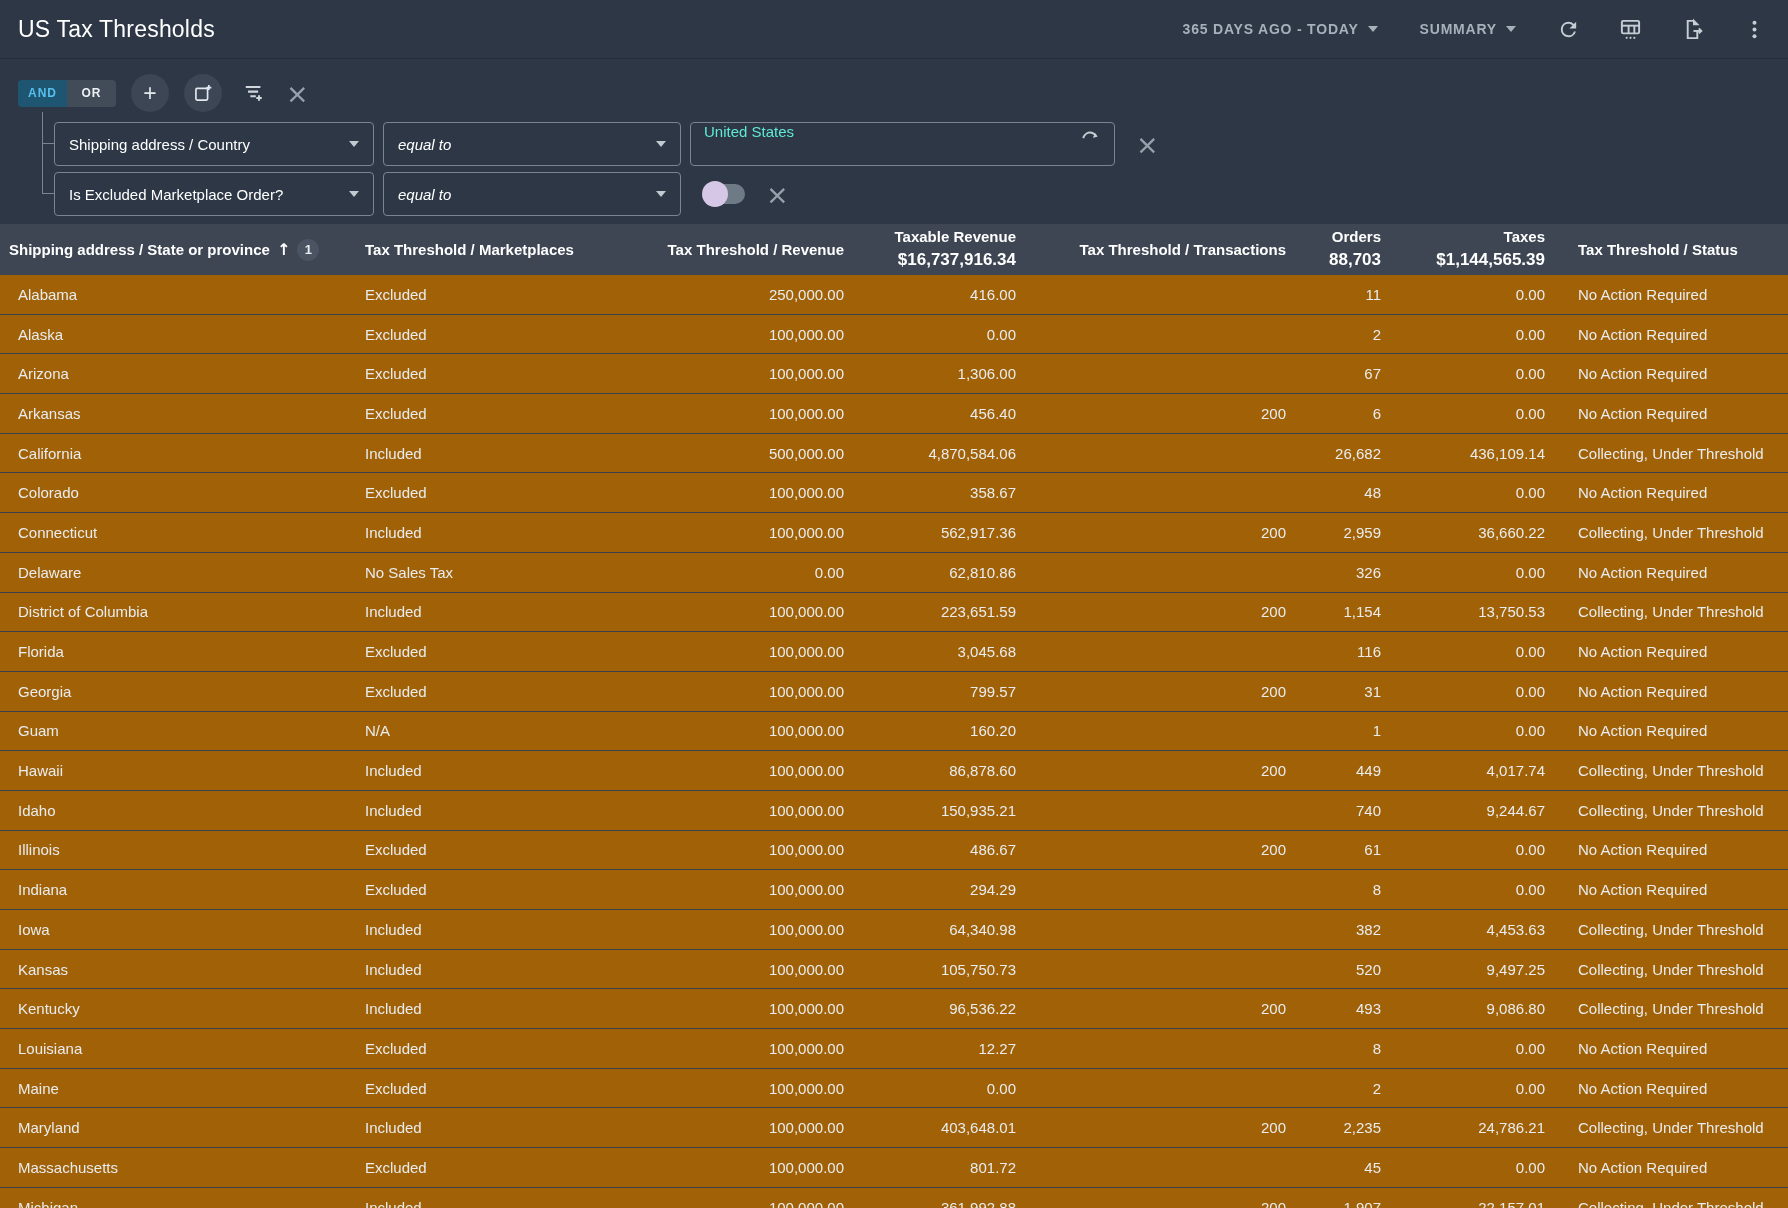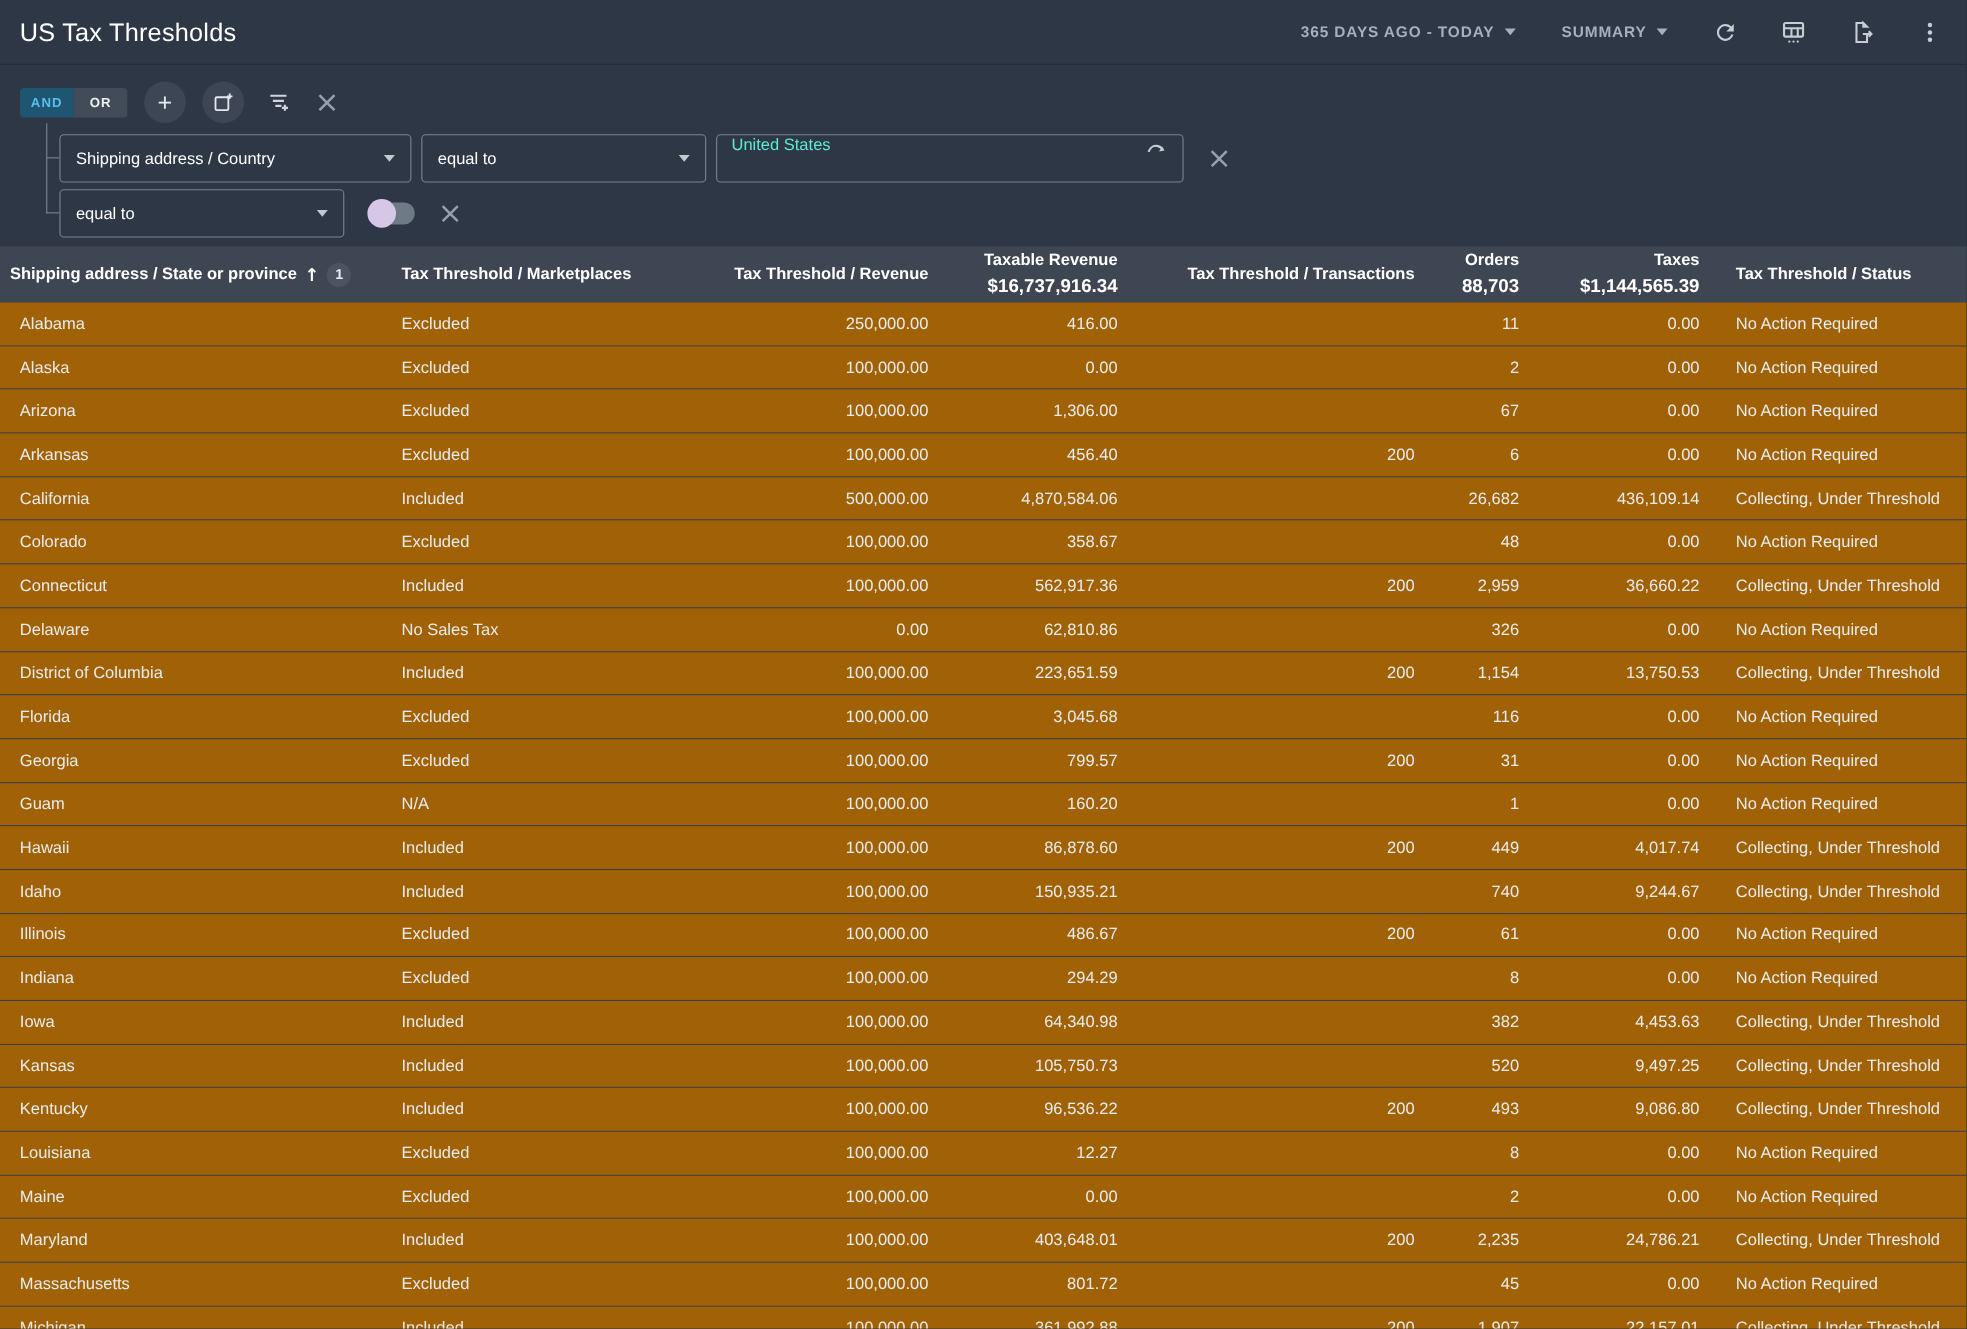--- a/index.html
+++ b/index.html
@@ -39,21 +39,21 @@
   .x-btn{background:none;border:none;color:#97a1ad;font-size:27px;line-height:1;cursor:pointer;
     font-family:"DejaVu Sans",sans-serif;}
 
   .filter-rows{position:relative;margin-top:9px;padding-left:36px;}
   .filter-rows::before{content:'';position:absolute;left:24px;top:-10px;width:1px;height:82px;background:#7b8492;}
   .filter-row{position:relative;display:flex;align-items:center;gap:9px;margin-bottom:6px;height:44px;}
   .filter-row::before{content:'';position:absolute;left:-12px;top:21px;width:12px;height:1px;background:#7b8492;}
   .fselect{width:320px;height:44px;border:1px solid #7b8492;border-radius:4px;background:transparent;
     display:flex;align-items:center;justify-content:space-between;padding:0 14px;font-size:15px;color:#fff;cursor:pointer;}
   .fselect .caret{border-top-color:#c2c9d1;}
-  .fselect.operator{width:259px;}
+  .fselect.operator{width:298px;font-style:italic;}
   .finput{width:425px;height:44px;border:1px solid #7b8492;border-radius:4px;background:transparent;
     display:flex;align-items:flex-start;justify-content:space-between;padding:0 13px;font-size:15px;color:#5eead4;}
   .finput svg{width:22px;height:22px;color:#c6cdd5;}
   .toggle{width:40px;height:20px;border-radius:10px;background:#6f7a87;position:relative;margin-left:15px;
     border:none;cursor:pointer;display:inline-block;}
   .toggle .knob{position:absolute;left:-3px;top:-3px;width:26px;height:26px;border-radius:50%;background:var(--knob,#d7c7e6);}
   .filter-row .x-btn{margin-left:12px;}
 
   
   .table{margin-top:8px;--cols:365px 215px 272px 172px 270px 95px 164px 1fr;}
@@ -173,20 +173,24 @@
             <svg viewBox="0 0 24 24" width="22" height="22" fill="none" stroke="currentColor" stroke-width="2.2">
               <path d="M4.5 16.5c1.6-4.4 5.4-6.9 9.4-5.8 2 .55 3.5 1.7 4.6 3.2"></path>
               <path d="M20.3 15.1l-5.4.9 3-4.8z" fill="currentColor" stroke="none"></path>
             </svg>
           </span>
         </div>
         <button class="x-btn">×</button>
       </div>
 
       <div class="filter-row">
+        <div class="fselect">
+          <span>Is Excluded Marketplace Order?</span>
+          <span class="caret"></span>
+        </div>
         <div class="fselect operator">
           <span>equal to</span>
           <span class="caret"></span>
         </div>
         <button class="toggle">
             <span class="knob"></span>
           </button>
         <button class="x-btn">×</button>
       </div>
     </div>

